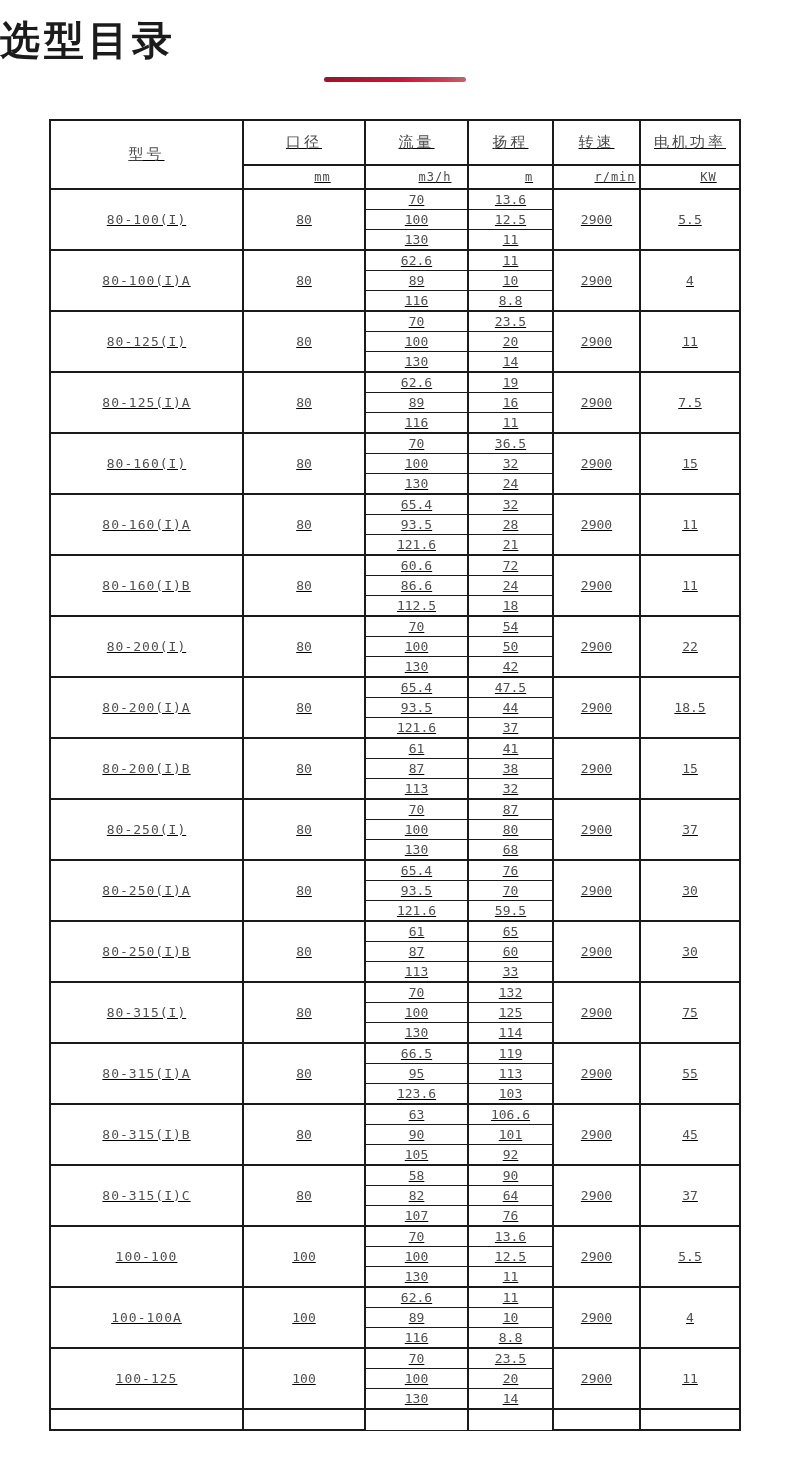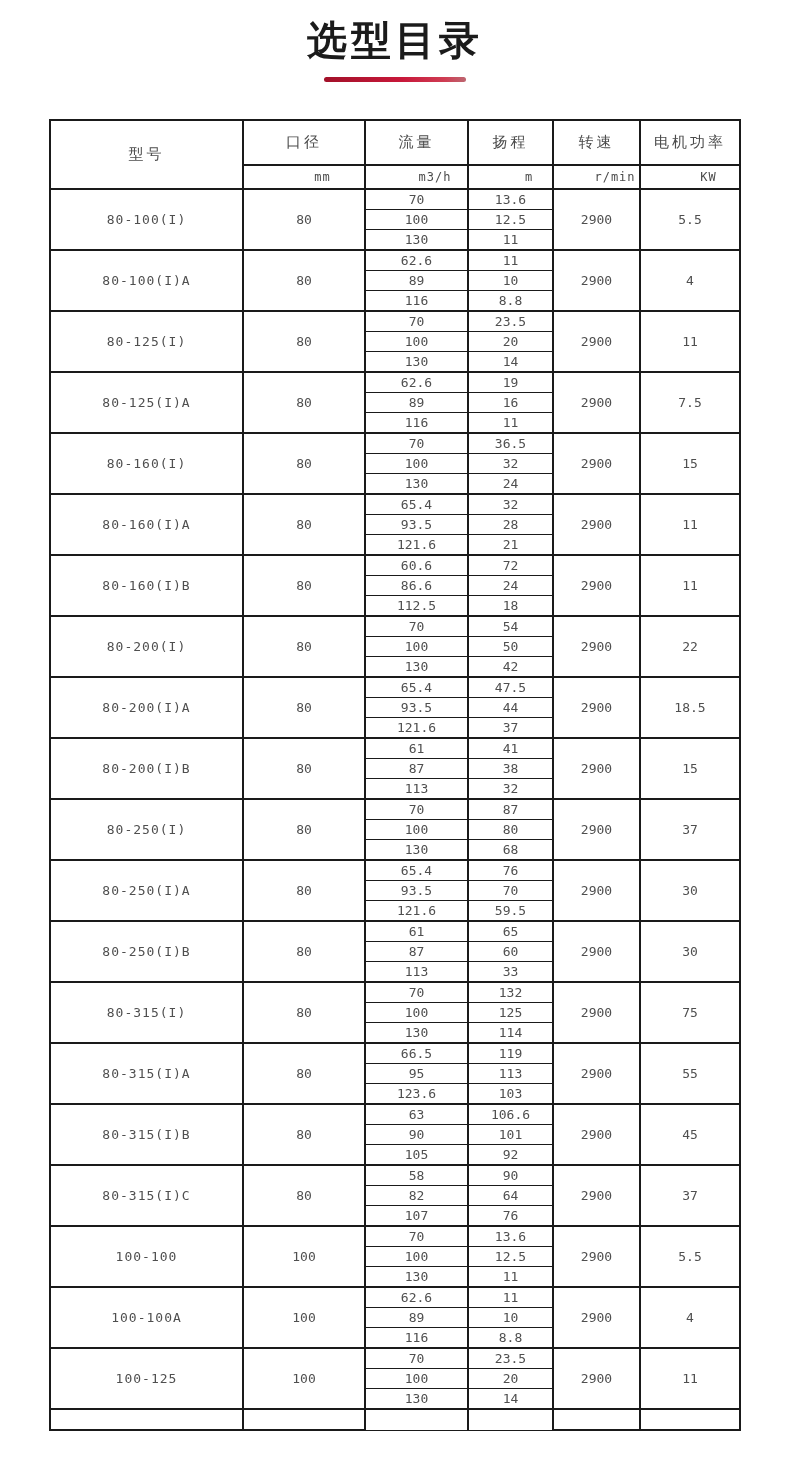--- a/index.html
+++ b/index.html
@@ -11,39 +11,39 @@
   .page {
     position: relative;
     width: 790px;
     height: 1463px;
     overflow: hidden;
     background: #ffffff;
   }
   .page-title {
     margin: 0;
     padding-top: 16px;
-    text-align: center;
     font-size: 40px;
     line-height: 48px;
     font-weight: 800;
     letter-spacing: 4px;
     color: #1b1b1b;
   }
   .title-underline {
     width: 142px;
     height: 5px;
     margin: 13px auto 0;
     border-radius: 3px;
     background: linear-gradient(90deg, #a21129 0%, #c8183a 55%, #cf3d53 85%, #bd6670 100%);
   }
   table.sel-table {
     border-collapse: collapse;
     table-layout: fixed;
     width: 690px;
     margin: 37px auto 0;
+    text-decoration: underline;
   }
   .sel-table th, .sel-table td {
     border: 2px solid #1a1a1a;
     padding: 0;
     text-align: center;
     vertical-align: middle;
     font-weight: 400;
     color: #4c4c4c;
     overflow: hidden;
     white-space: nowrap;

